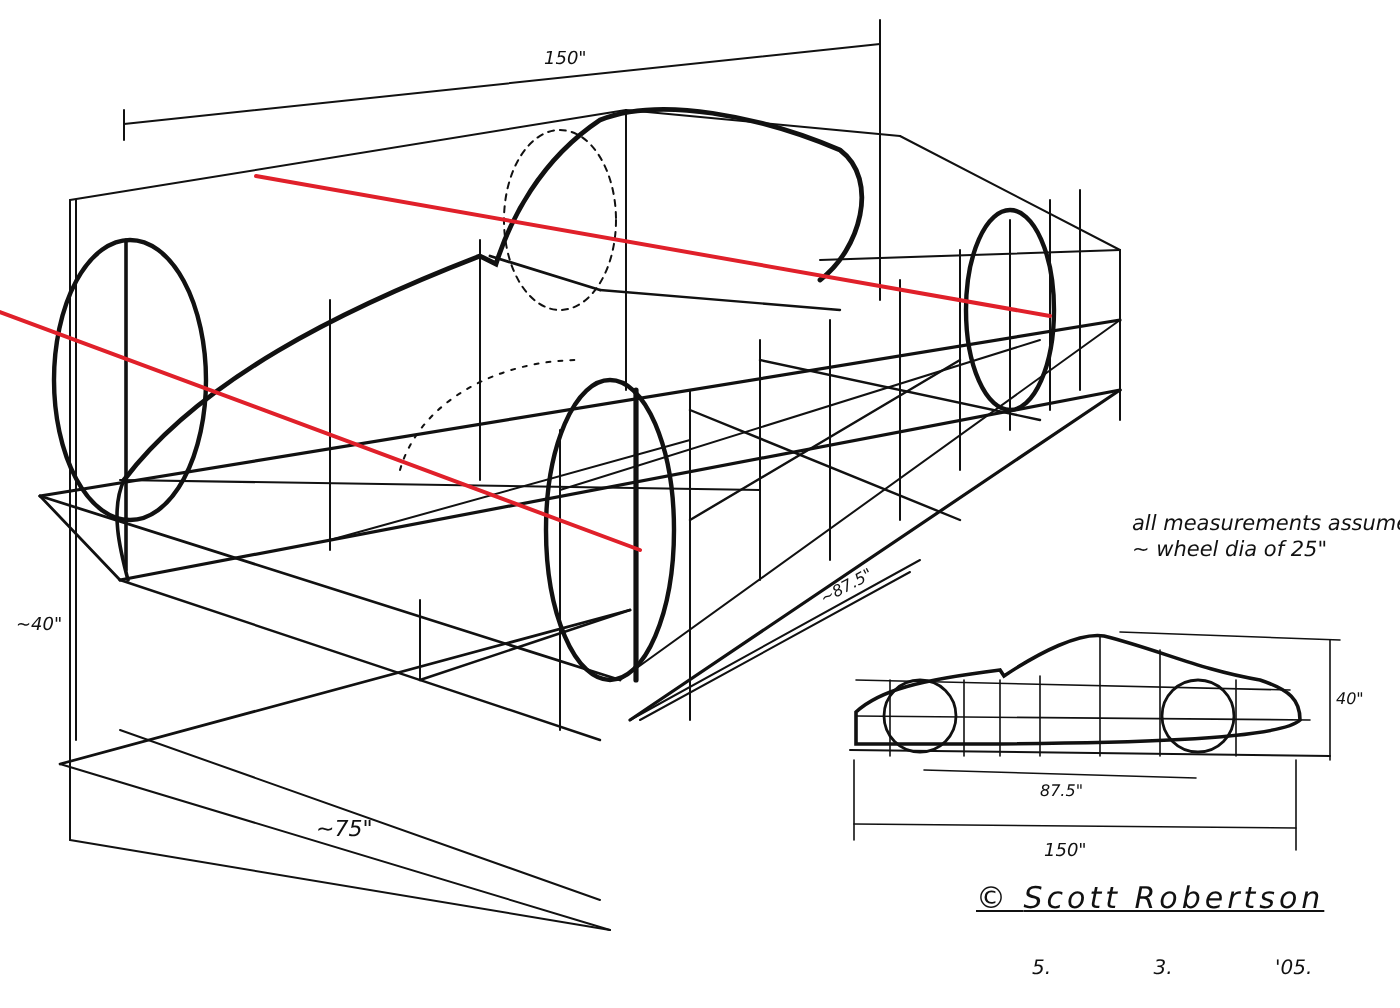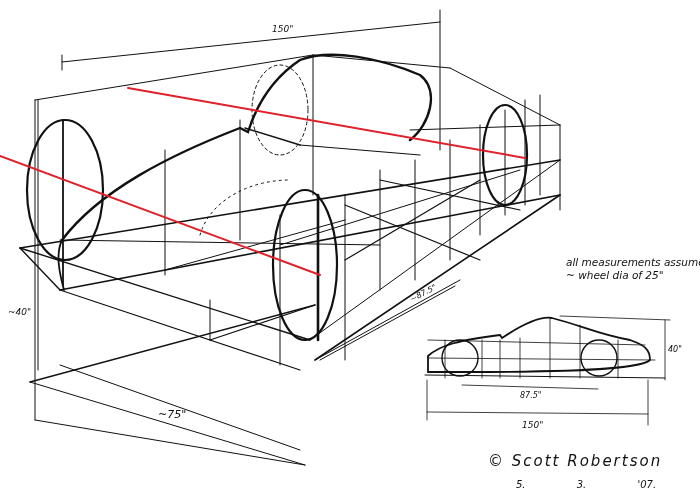--- a/index.html
+++ b/index.html
@@ -1,21 +1,21 @@
 <!DOCTYPE html>
 <html><head>
 <meta charset="utf-8">
 <style>
   html, body { margin: 0; padding: 0; background: #ffffff; }
   body { width: 700px; height: 504px; position: relative; overflow: hidden; font-family: "DejaVu Sans", sans-serif; }
   #sketch { position: absolute; left: 0; top: 0; width: 700px; height: 504px; }
   .hand { font-family: "DejaVu Sans", sans-serif; fill: #111; font-style: italic; }
   .ann { position: absolute; color: #111; font-family: "DejaVu Sans", sans-serif; font-style: italic; white-space: nowrap; }
   #note { left: 566px; top: 256px; font-size: 10.5px; line-height: 13px; }
-  #sig { left: 488px; top: 452px; font-size: 15px; letter-spacing: 2px; }
+  #sig { left: 488px; top: 440px; font-size: 15px; letter-spacing: 2px; text-decoration: underline; }
   #sigdate { left: 516px; top: 479px; font-size: 10px; }
   #sigdate span { display: inline-block; margin-right: 48px; }
 </style>
 </head>
 <body>
 
 <svg id="sketch" viewBox="0 0 700 504" xmlns="http://www.w3.org/2000/svg">
   <g stroke="#111" fill="none" stroke-linecap="round">
 
     <line x1="62" y1="62" x2="440" y2="22" stroke-width="1"></line>
@@ -136,14 +136,14 @@
   <div>~ wheel dia of 25"</div>
 </div>
 
 <div id="sig" class="ann">
   <span>©</span>
   <span>Scott Robertson</span>
 </div>
 <div id="sigdate" class="ann">
   <span>5.</span>
   <span>3.</span>
-  <span>'07.</span>
+  <span>'05.</span>
 </div>
 
 </body></html>

